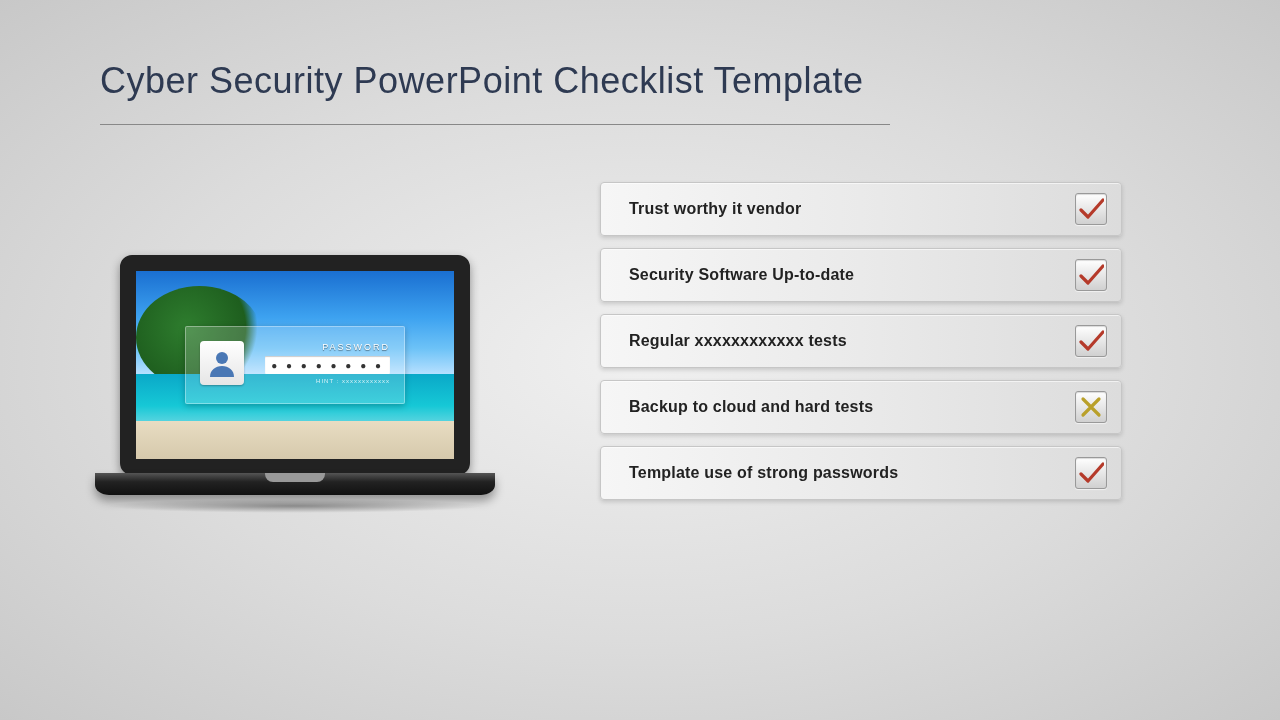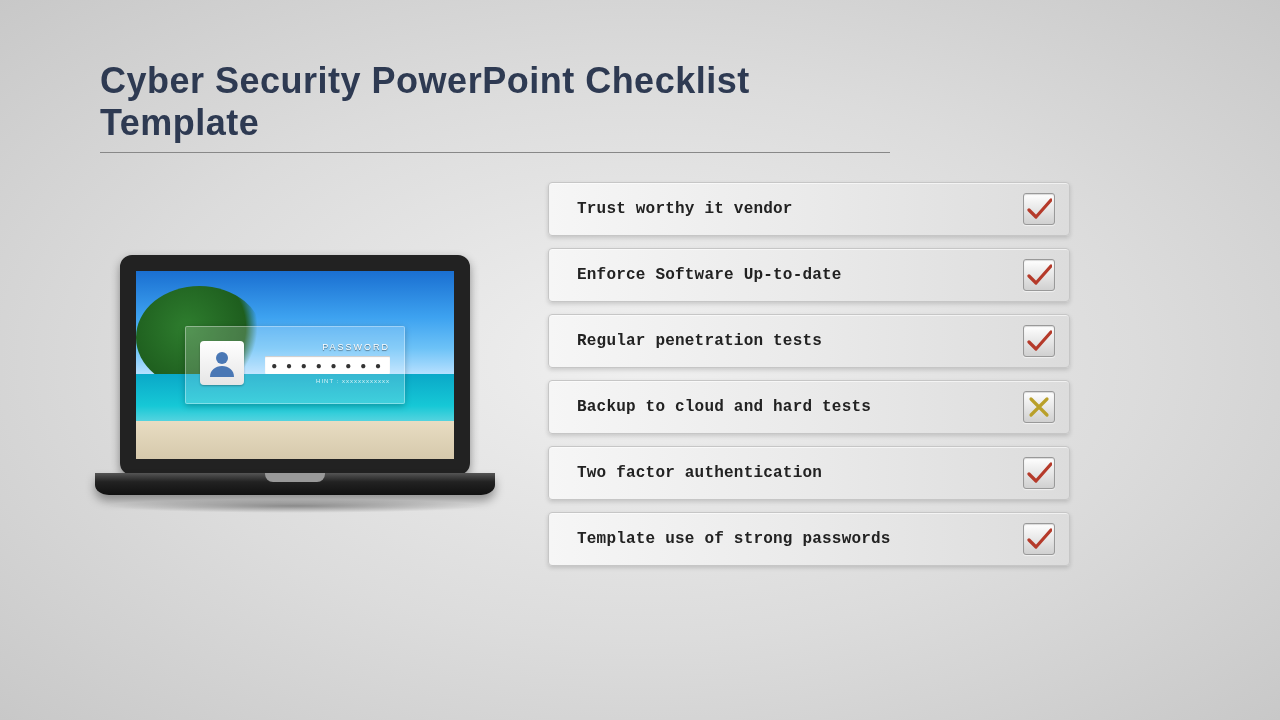--- a/index.html
+++ b/index.html
@@ -6,25 +6,25 @@
   html, body { width: 1280px; height: 720px; overflow: hidden; font-family: Arial, Helvetica, sans-serif; }
   body {
     background: radial-gradient(ellipse at center, #f0f0f0 0%, #dcdcdc 55%, #c8c8c8 100%);
     position: relative;
   }
   .title {
     position: absolute;
     top: 60px;
     left: 100px;
     font-size: 36px;
-    font-weight: 700;
+    font-weight: 400;
     color: #2e3a52;
     letter-spacing: 0.5px;
     border-bottom: 1px solid #888;
-    padding-bottom: 8px;
+    padding-bottom: 22px;
     width: 790px;
   }
   
   .laptop-wrap {
     position: absolute;
     left: 95px;
     top: 255px;
     width: 400px;
   }
   .laptop-screen-frame {
@@ -86,24 +86,24 @@
     width:60px; height:9px; background:#999;
     border-radius: 0 0 8px 8px;
   }
   .laptop-shadow {
     width: 380px; height: 14px; margin: 4px auto 0;
     background: radial-gradient(ellipse at center, rgba(0,0,0,.35) 0%, rgba(0,0,0,0) 70%);
   }
   
   .checklist {
     position:absolute;
-    left: 548px;
+    left: 600px;
     top: 182px;
     width: 522px;
-    display:flex; flex-direction:column; gap:12px;font-family:Liberation Mono, monospace;
+    display:flex; flex-direction:column; gap:12px;
   }
   .item {
     height:54px;
     background: linear-gradient(to right,#f6f6f6 0%, #eaeaea 50%, #dcdcdc 100%);
     border:1px solid #c6c6c6;
     border-radius:4px;
     box-shadow: 0 2px 4px rgba(0,0,0,.15), inset 0 1px 0 rgba(255,255,255,.6);
     display:flex; align-items:center; justify-content:space-between;
     padding: 0 14px 0 28px;
   }
@@ -153,52 +153,44 @@
 <div class="checklist">
   <div class="item">
     <span class="item-label">Trust worthy it vendor</span>
     <span class="checkbox">
       <svg viewBox="0 0 26 26">
           <path d="M3 14 L10 21 L25 4" stroke="#b53a2a" stroke-width="3.2" fill="none" stroke-linecap="round" stroke-linejoin="round"></path>
         </svg>
     </span>
   </div>
   <div class="item">
-    <span class="item-label">Enforce Software Up-to-date</span>
+    <span class="item-label">Security Software Up-to-date</span>
     <span class="checkbox">
       <svg viewBox="0 0 26 26">
           <path d="M3 14 L10 21 L25 4" stroke="#b53a2a" stroke-width="3.2" fill="none" stroke-linecap="round" stroke-linejoin="round"></path>
         </svg>
     </span>
   </div>
   <div class="item">
-    <span class="item-label">Regular penetration tests</span>
+    <span class="item-label">Regular xxxxxxxxxxxx tests</span>
     <span class="checkbox">
       <svg viewBox="0 0 26 26">
           <path d="M3 14 L10 21 L25 4" stroke="#b53a2a" stroke-width="3.2" fill="none" stroke-linecap="round" stroke-linejoin="round"></path>
         </svg>
     </span>
   </div>
   <div class="item">
     <span class="item-label">Backup to cloud and hard tests</span>
     <span class="checkbox">
       <svg viewBox="0 0 26 26">
           <path d="M5 5 L21 21 M21 5 L5 21" stroke="#b9a02a" stroke-width="3.2" fill="none" stroke-linecap="round"></path>
         </svg>
     </span>
   </div>
   <div class="item">
-    <span class="item-label">Two factor authentication</span>
-    <span class="checkbox">
-      <svg viewBox="0 0 26 26">
-          <path d="M3 14 L10 21 L25 4" stroke="#b53a2a" stroke-width="3.2" fill="none" stroke-linecap="round" stroke-linejoin="round"></path>
-        </svg>
-    </span>
-  </div>
-  <div class="item">
     <span class="item-label">Template use of strong passwords</span>
     <span class="checkbox">
       <svg viewBox="0 0 26 26">
           <path d="M3 14 L10 21 L25 4" stroke="#b53a2a" stroke-width="3.2" fill="none" stroke-linecap="round" stroke-linejoin="round"></path>
         </svg>
     </span>
   </div>
 </div>
 
 </body></html>

